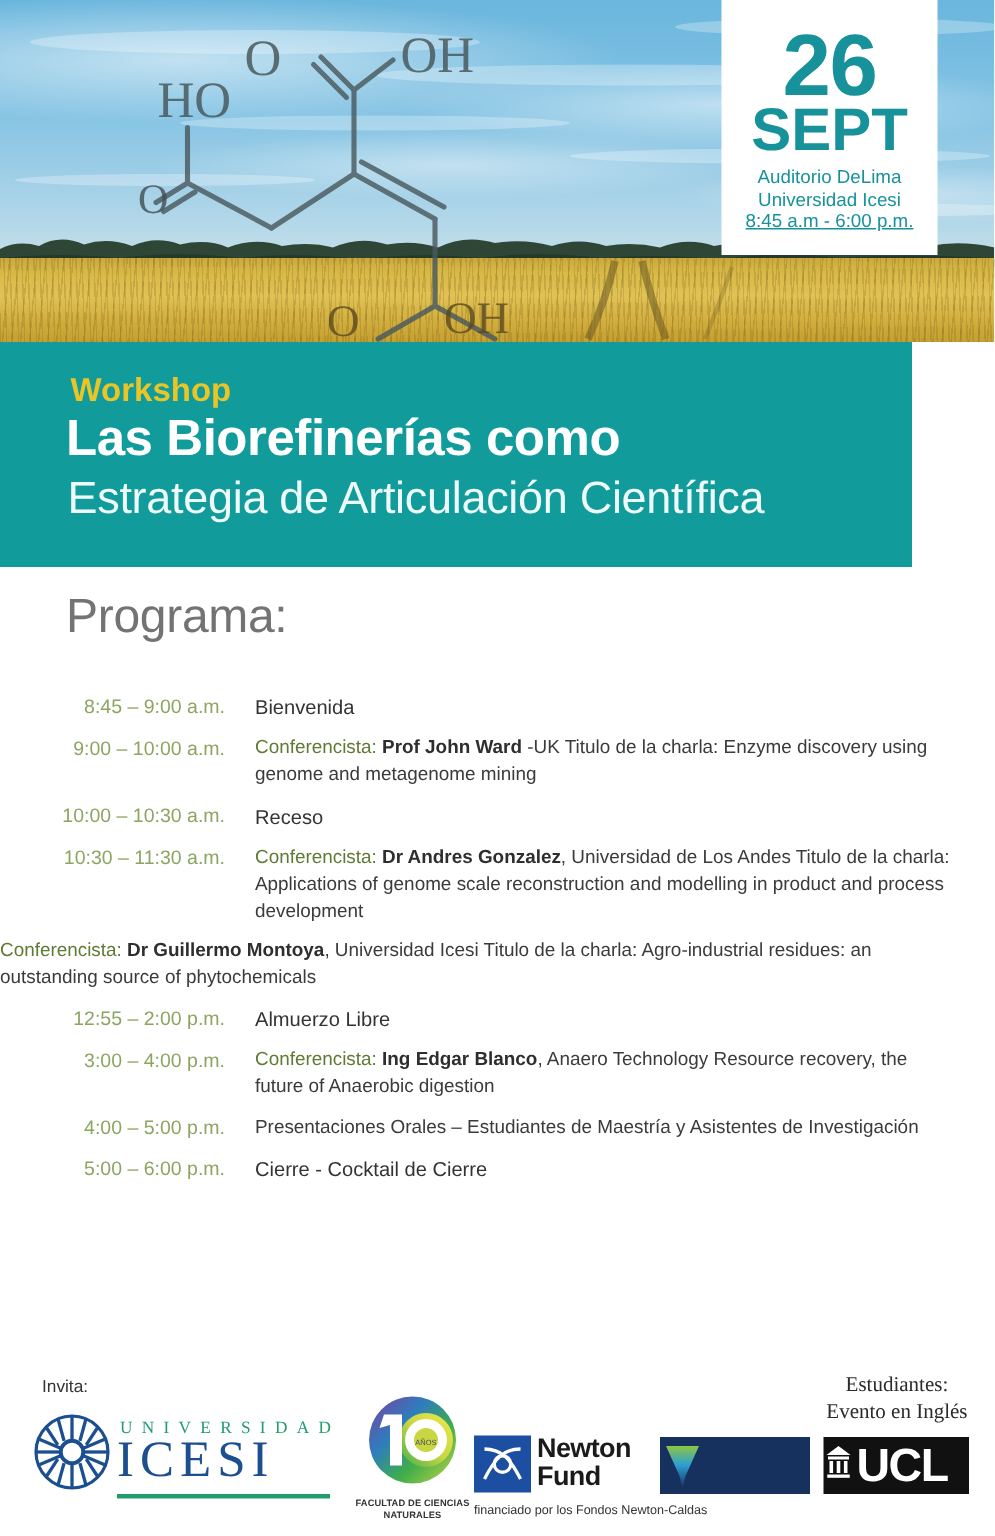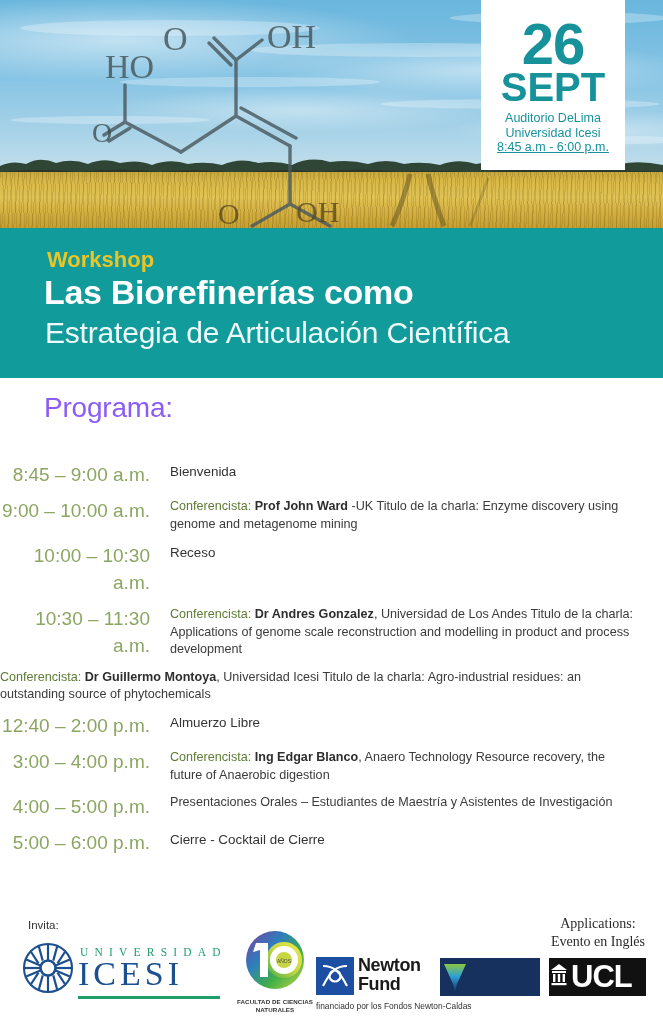--- a/index.html
+++ b/index.html
@@ -118,21 +118,21 @@
   .date-venue .time-line {
     text-decoration: underline;
     display: inline-block;
   }
 
   
   .title-band {
     position: absolute;
     left: 0;
     top: 228px;
-    width: 663px;
+    width: 608px;
     height: 150px;
     background: #119B9B;
     padding: 0;
   }
   .kicker {
     position: absolute;
     left: 47px;
     top: 19px;
     font-size: 22px;
     font-weight: bold;
@@ -158,42 +158,42 @@
     color: #eefafa;
     letter-spacing: -0.2px;
     line-height: 1.05;
   }
 
   
   .program-heading {
     position: absolute;
     left: 44px;
     top: 392px;
-    font-size: 28px;
-    color: #8b5cf6;
+    font-size: 32px;
+    color: #737373;
     font-weight: 400;
     letter-spacing: -0.2px;
   }
   .schedule {
     position: absolute;
     left: 0;
     top: 462px;
     width: 663px;
   }
   .row {
     display: flex;
     align-items: flex-start;
     margin-bottom: 9px;
   }
   .row .time {
     width: 150px;
     min-width: 150px;
     text-align: right;
     padding-right: 20px;
-    font-size: 19px;
+    font-size: 13px;
     color: #8CA661;
     line-height: 1.42;
     padding-top: 0px;
   }
   .row .desc {
     flex: 1;
     padding-right: 28px;
     font-size: 12.6px;
     color: #3b3b3b;
     line-height: 1.42;
@@ -475,21 +475,21 @@
         <div class="desc plain">Receso</div>
       </div>
       <div class="row">
         <div class="time">10:30 – 11:30 a.m.</div>
         <div class="desc"><span class="lbl">Conferencista:</span> <span class="nm">Dr Andres Gonzalez</span><span>, Universidad de Los Andes Titulo de la charla: Applications of genome scale reconstruction and modelling in product and process development</span></div>
       </div>
       <div class="row">
         <div class="desc"><span class="lbl">Conferencista:</span> <span class="nm">Dr Guillermo Montoya</span><span>, Universidad Icesi Titulo de la charla: Agro-industrial residues: an outstanding source of phytochemicals</span></div>
       </div>
       <div class="row">
-        <div class="time">12:40 – 2:00 p.m.</div>
+        <div class="time">12:55 – 2:00 p.m.</div>
         <div class="desc plain">Almuerzo Libre</div>
       </div>
       <div class="row">
         <div class="time">3:00 – 4:00 p.m.</div>
         <div class="desc"><span class="lbl">Conferencista:</span> <span class="nm">Ing Edgar Blanco</span><span>, Anaero Technology Resource recovery, the future of Anaerobic digestion</span></div>
       </div>
       <div class="row">
         <div class="time">4:00 – 5:00 p.m.</div>
         <div class="desc">Presentaciones Orales – Estudiantes de Maestría y Asistentes de Investigación</div>
       </div>
@@ -497,21 +497,21 @@
         <div class="time">5:00 – 6:00 p.m.</div>
         <div class="desc plain">Cierre - Cocktail de Cierre</div>
       </div>
     </div>
 
   <div class="footer">
 
     <div class="invita">Invita:</div>
 
     <div class="aclaraciones">
-      <div>Applications:</div>
+      <div>Estudiantes:</div>
       <div>Evento en Inglés</div>
     </div>
 
     <div class="icesi-logo">
       <svg class="icesi-mark" width="52" height="52" viewBox="0 0 52 52">
         <g stroke="#1B4F8F" stroke-width="2.1" fill="none">
           <circle cx="26" cy="26" r="24"></circle>
           <circle cx="26" cy="26" r="7.5" stroke-width="2.6"></circle>
         </g>
         <g stroke="#1B4F8F" stroke-width="2.2" stroke-linecap="butt">

